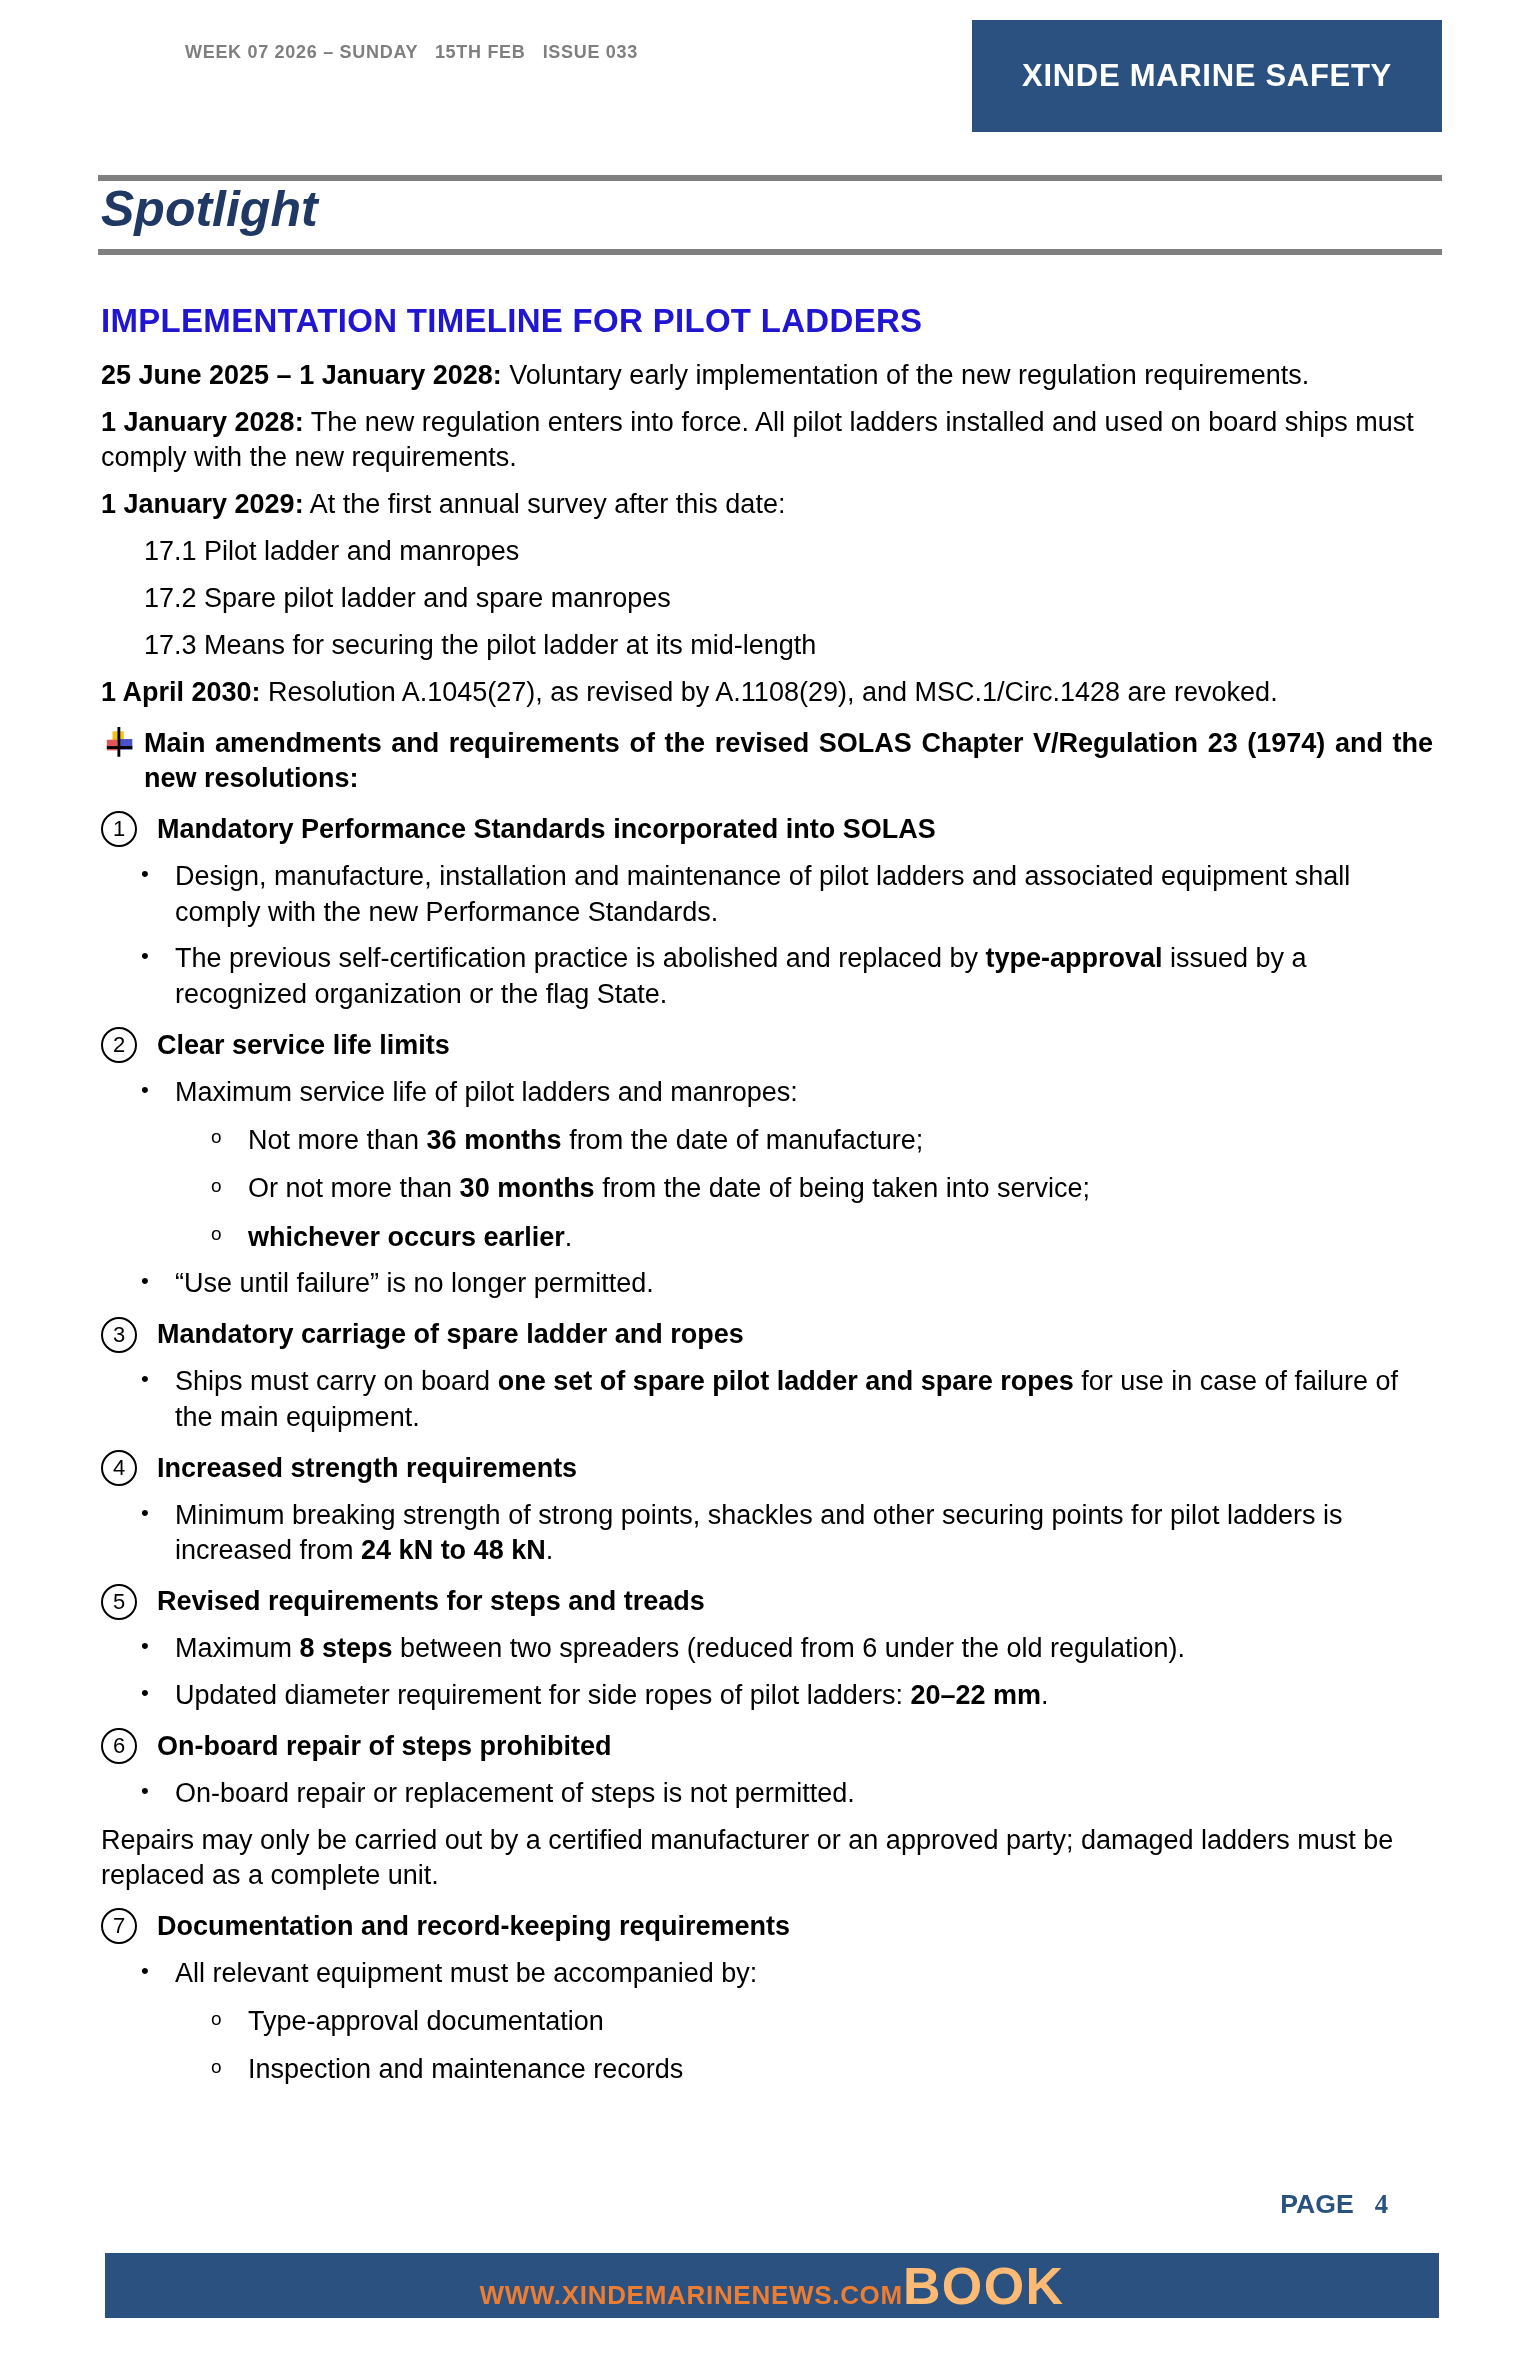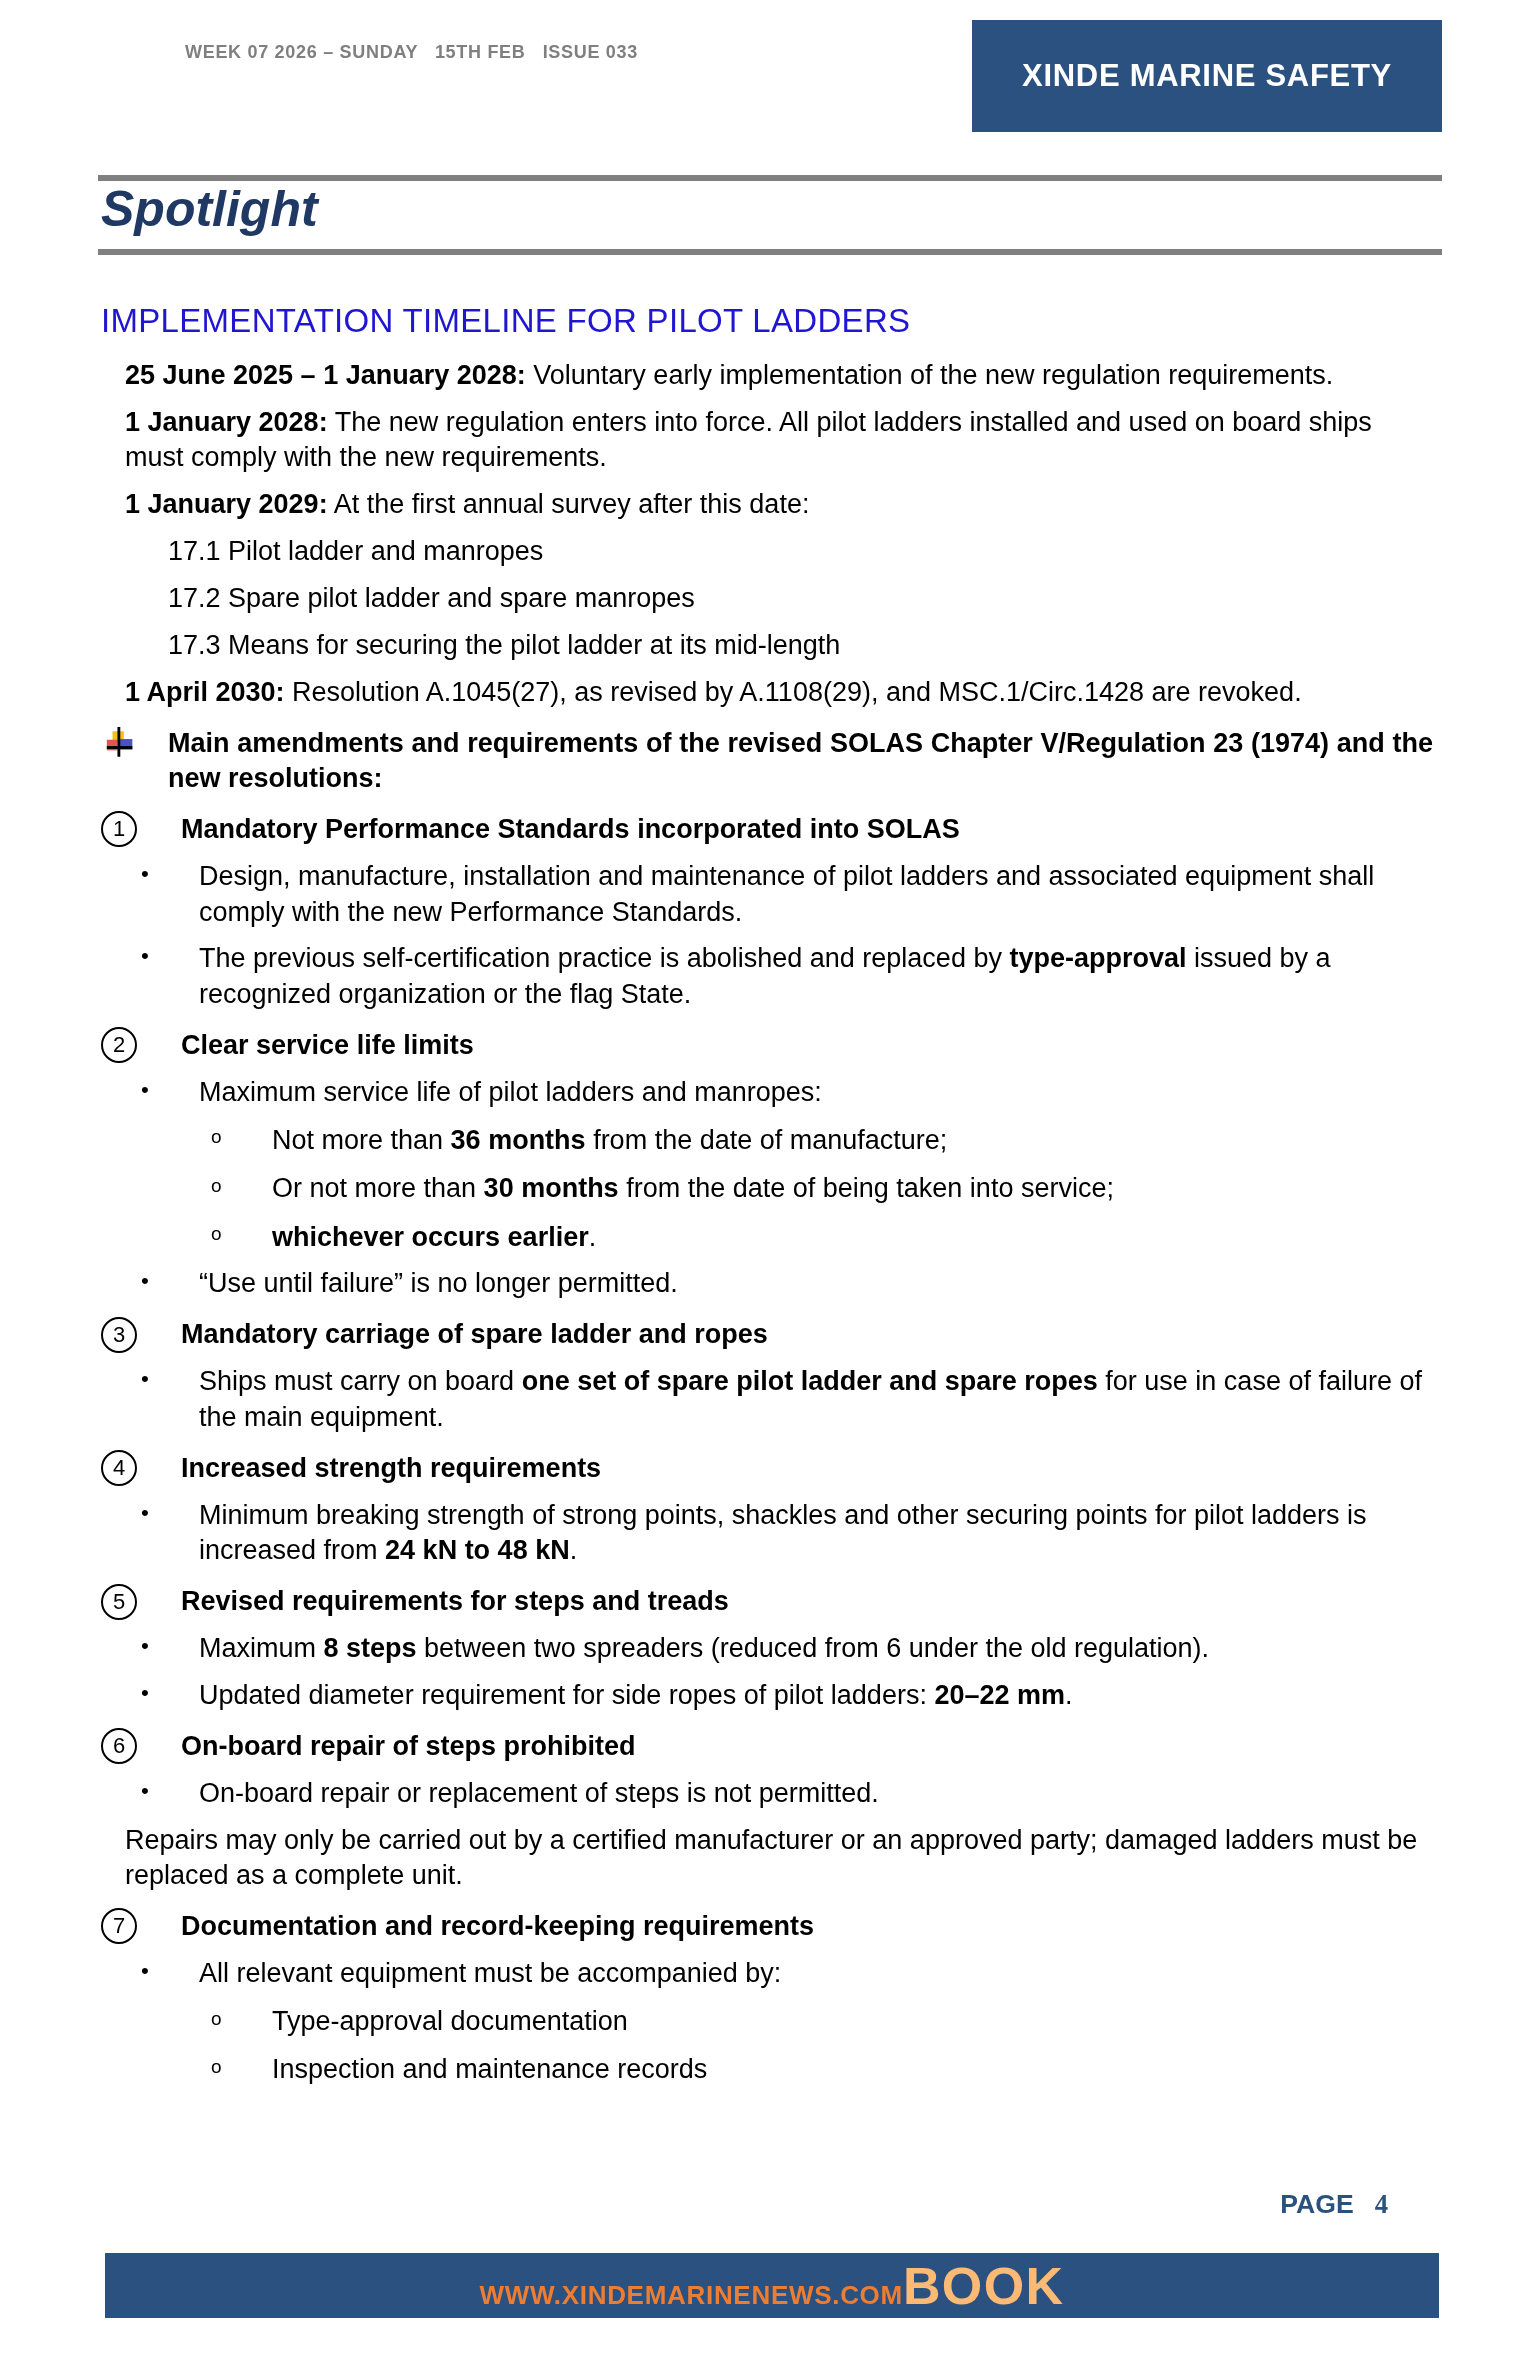--- a/index.html
+++ b/index.html
@@ -28,25 +28,25 @@
   .spotlight{
     position:absolute;left:101px;top:180px;
     font-size:50px;font-weight:bold;font-style:italic;color:#1F3864;
   }
   
   .main{
     position:absolute;left:0;top:302px;width:1538px;
     padding:0 105px 0 101px;box-sizing:border-box;
   }
   .article-heading{
-    font-size:33px;font-weight:normal;color:#2016D2;
+    font-size:33px;font-weight:bold;color:#2016D2;
     margin:0 0 18px 0;letter-spacing:0.3px;
   }
   .block{position:relative;margin-top:11.2px;font-size:27px;line-height:1.32;}
-  .block .btext{display:block;margin-left:24px;}
+  .block .btext{display:block;}
   .bold{font-weight:bold;}
   .block.indent{padding-left:43px;}
   .block.numbered{padding-left:56px;margin-top:15.4px;}
   .circle-num{
     position:absolute;left:0;top:-0.7px;width:32px;height:32px;
     border:2.1px solid #000;border-radius:50%;
     text-align:center;line-height:31px;font-size:22px;font-weight:normal;
   }
   .block.numbered .btext{font-weight:bold;}
   .block.bullet{padding-left:74px;}

